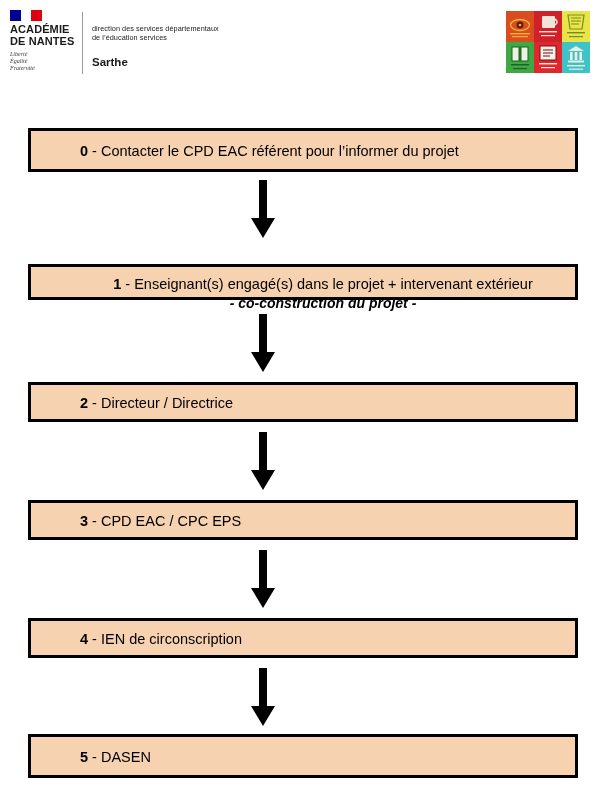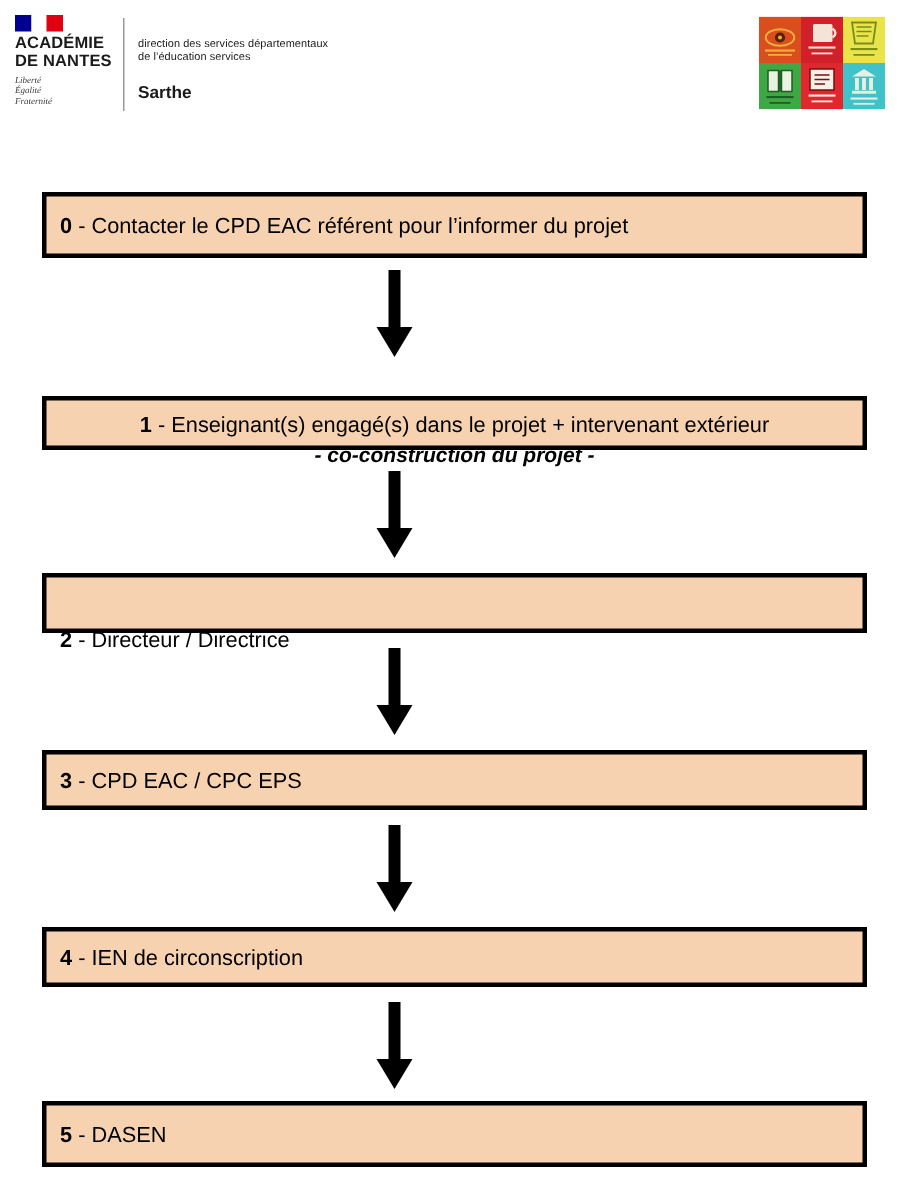--- a/index.html
+++ b/index.html
@@ -139,20 +139,21 @@
   #flow { position: absolute; left:0; top:0; width:602px; height:796px; }
 
   .fbox {
     position: absolute;
     left: 28px;
     width: 550px;
     background: #F7D2B0;
     border: 3px solid #000000;
     box-sizing: border-box;
     color: #000000;
+    padding-left: 40px;
   }
   .fbox-line1 {
     font-size: 14.5px;
     line-height: 20px;
     padding-left: 9px;
     white-space: nowrap;
   }
   .fbox.centered .fbox-line1 {
     padding-left: 0;
     text-align: center;
@@ -289,21 +290,21 @@
   </div>
 
   <div class="arrow" style="left:248px; top:314px;">
     <svg width="30" height="62" viewBox="0 0 30 62">
       <rect x="11" y="0" width="8" height="40" fill="#000000"></rect>
       <path d="M3 38 L27 38 L15 58 Z" fill="#000000"></path>
     </svg>
   </div>
 
   <div class="fbox" style="top:382px; height:40px;">
-    <div class="fbox-line1" style="padding-top:8px;margin-top:24px;"><span class="num">2</span><span> - </span><span>Directeur / Directrice</span></div>
+    <div class="fbox-line1" style="padding-top:8px;"><span class="num">2</span><span> - </span><span>Directeur / Directrice</span></div>
   </div>
 
   <div class="arrow" style="left:248px; top:432px;">
     <svg width="30" height="62" viewBox="0 0 30 62">
       <rect x="11" y="0" width="8" height="40" fill="#000000"></rect>
       <path d="M3 38 L27 38 L15 58 Z" fill="#000000"></path>
     </svg>
   </div>
 
   <div class="fbox" style="top:500px; height:40px;">

